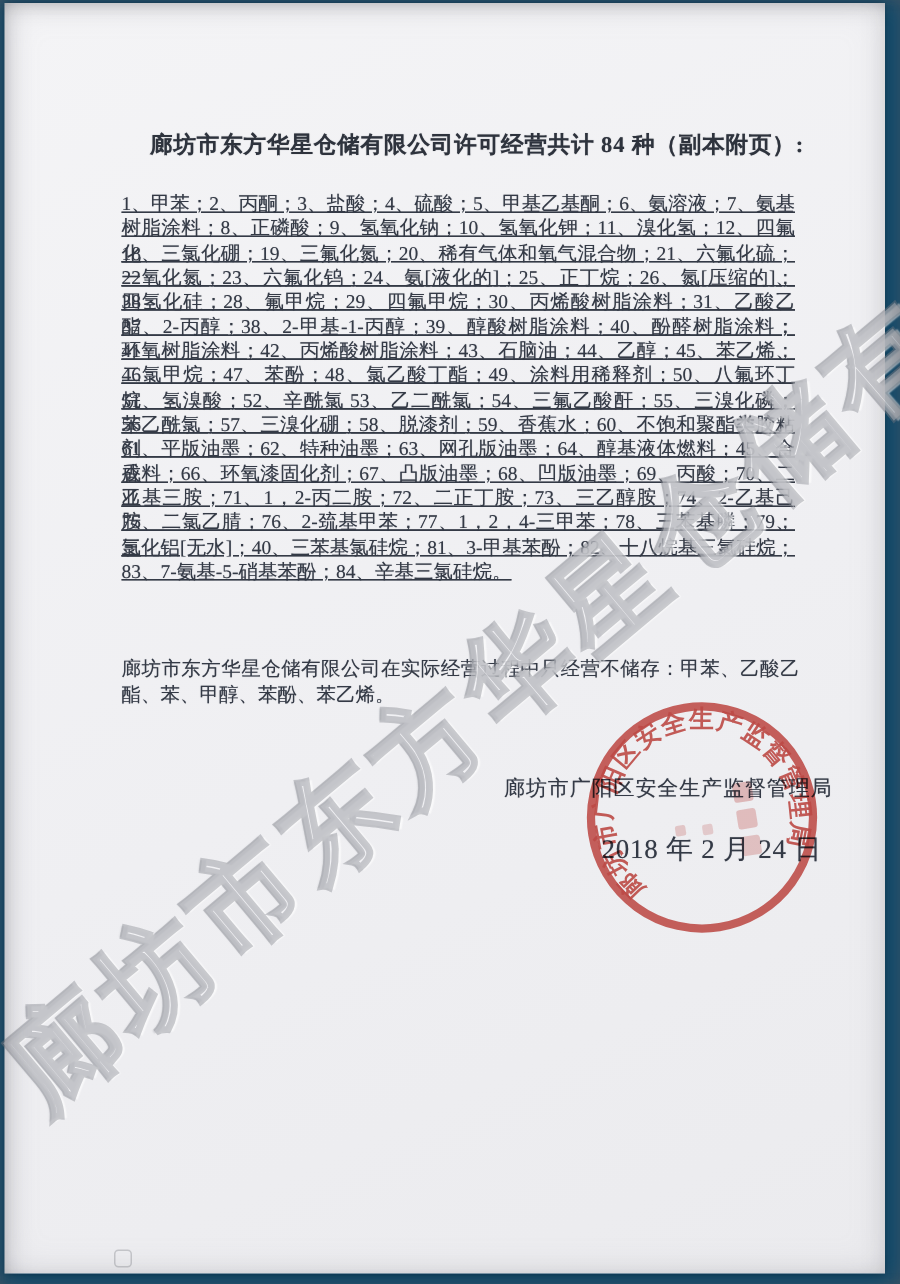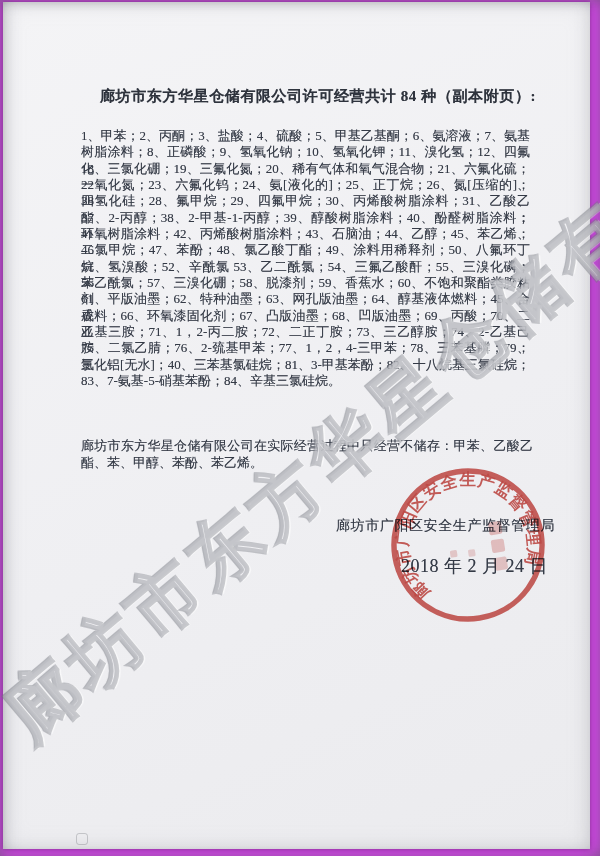--- a/index.html
+++ b/index.html
@@ -1,39 +1,39 @@
 <!DOCTYPE html>
 <html><head>
 <meta charset="utf-8">
 <style>
   html,body{margin:0;padding:0;}
   .screen{
     position:relative;width:600px;height:856px;overflow:hidden;
-    background:#d946ef;
+    background:#0c4a6e;
     font-family:"Liberation Serif","DejaVu Serif",serif;
   }
   .paper{
     position:absolute;left:3px;top:2px;right:10px;bottom:7px;
     background:linear-gradient(155deg,#f4f4f6 0%,#efeff2 55%,#ebebee 100%);
     box-shadow:0 0 5px rgba(0,0,0,.4), inset 0 0 25px rgba(160,160,170,.18);
   }
   .doc-title{
     position:absolute;left:97px;top:85px;width:440px;
     font-size:15px;font-weight:bold;color:#2e333d;letter-spacing:.6px;
     text-shadow:0 0 .6px rgba(46,51,61,.55);
   }
   .list{
     position:absolute;left:78px;top:126px;width:449px;
     font-size:13px;color:#343a46;
     text-shadow:0 0 .5px rgba(52,58,70,.5);
   }
   .line{
     height:16.35px;line-height:16.35px;
     text-align:justify;text-align-last:justify;text-justify:inter-character;
-    white-space:normal;overflow:visible;
+    white-space:normal;overflow:visible;text-decoration:underline;
   }
   .line.last{text-align-last:left;}
   .note{
     position:absolute;left:78px;top:436px;width:452px;
     font-size:13px;line-height:16.6px;color:#343a46;
     text-align:justify;text-justify:inter-character;
     text-shadow:0 0 .5px rgba(52,58,70,.5);
   }
   .issuer{
     position:absolute;left:333px;top:515px;

